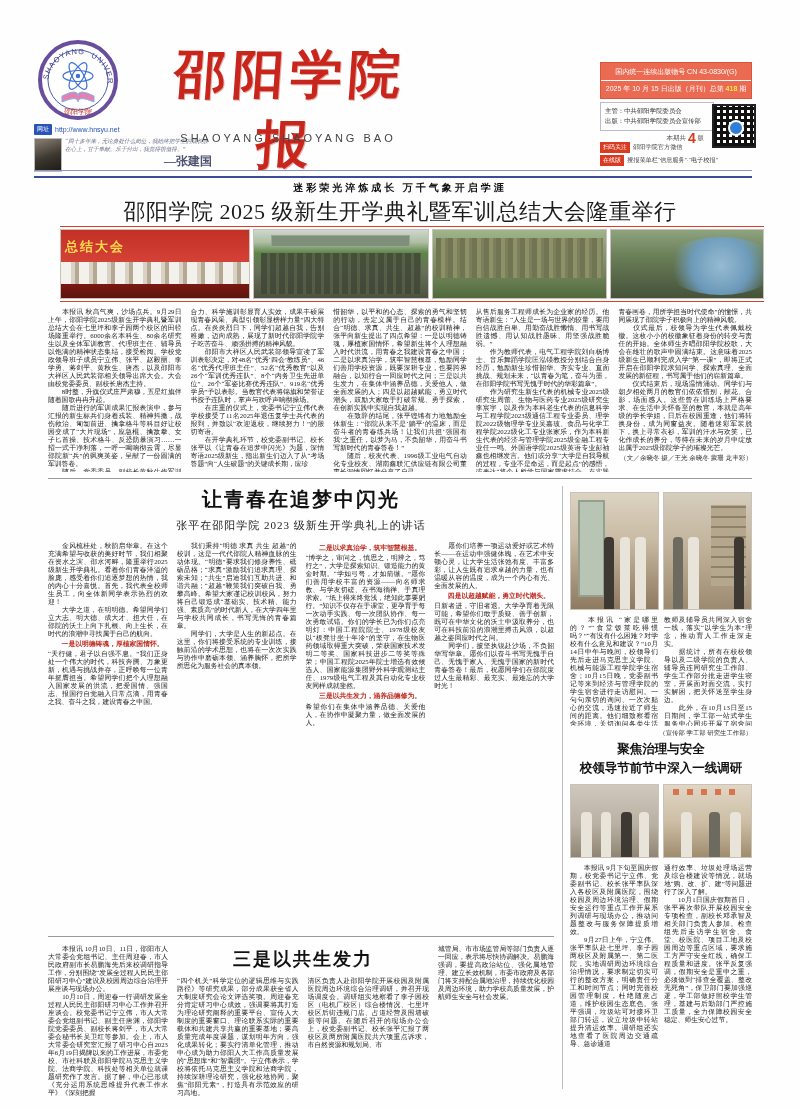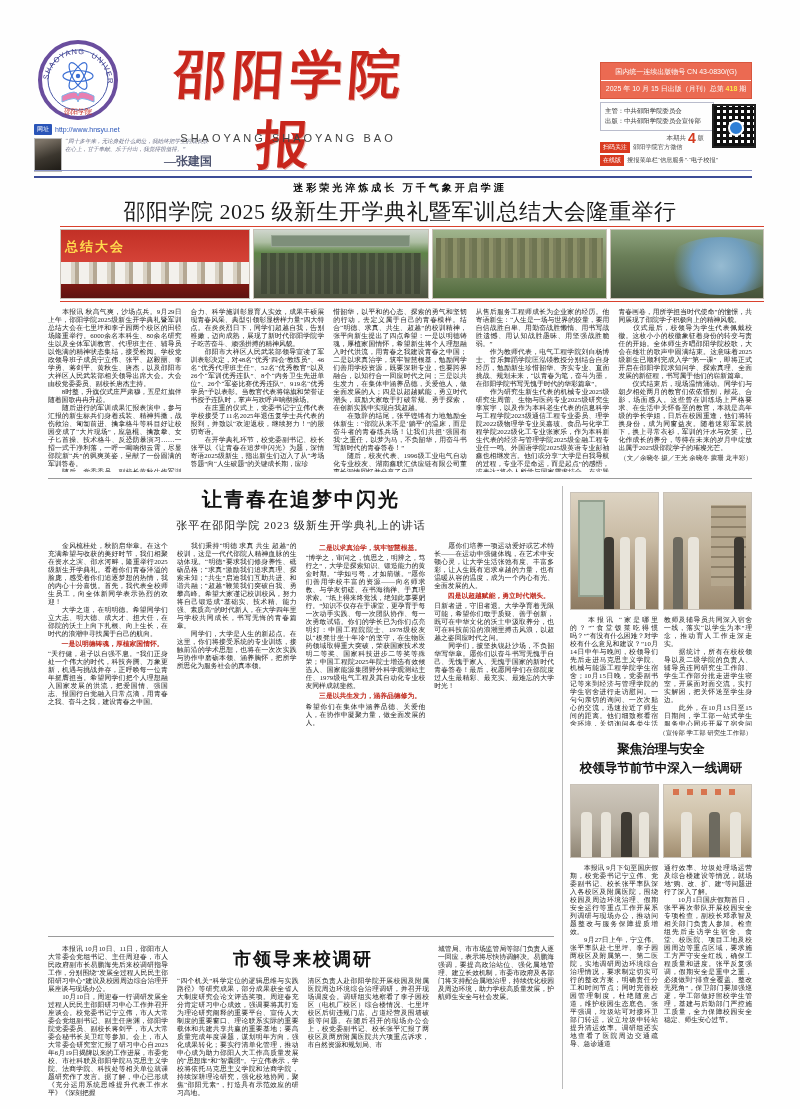--- a/index.html
+++ b/index.html
@@ -311,21 +311,21 @@
 　　10月1日国庆假期首日，张平再次带队开展校园安全专项检查，副校长邓承智及相关部门负责人参加。检查组先后走访学生宿舍、食堂、校医院、项目工地及校园周边等重点区域，要求施工方严守安全红线，确保工程质量和进度。张平反复强调，假期安全是重中之重，必须做到“排查全覆盖、整改无死角”，保卫部门要加强巡逻，学工部做好留校学生管理，基建与后勤部门严控施工质量，全力保障校园安全稳定、师生安心过节。</div>
     </div>
 
   </div>
 
   <div class="bottom">
     <div class="bottom-flex">
       <div class="bot-c1 txt">　　本报讯 10月10日、11日，邵阳市人大常委会党组书记、主任周迎春，市人民政府副市长易鹏海先后来校调研指导工作，分别围绕“发展全过程人民民主邵阳研习中心”建设及校园周边综合治理开展座谈与现场办公。
 　　10月10日，周迎春一行调研发展全过程人民民主邵阳研习中心工作并召开座谈会。校党委书记宁立伟，市人大常委会党组副书记、副主任唐渊，邵阳学院党委委员、副校长蒋剑平，市人大常委会秘书长吴卫红等参加。会上，市人大常委会研究室汇报了研习中心自2023年6月19日揭牌以来的工作进展，市委党校、市社科联及邵阳学院马克思主义学院、法商学院、科技处等相关单位就课题研究作了发言。据了解，中心已形成《充分运用系统思维提升代表工作水平》《深刻把握</div>
       <div class="bot-mid">
-        <div class="bot-head">市领导来校调研</div>
+        <div class="bot-head">三是以共生发力</div>
         <div class="bot-mid-cols">
           <div class="col txt">“四个机关”科学定位的逻辑思维与实践路径》等研究成果，部分成果获全省人大制度研究会论文评选奖项。周迎春充分肯定研习中心成效，强调要将其打造为理论研究阐释的重要平台、宣传人大制度的重要窗口、理论联系实际的重要载体和共建共享共赢的重要基地；要高质量完成年度课题，谋划明年方向，强化成果转化；要实行清单化管理，推动中心成为助力邵阳人大工作高质量发展的“思想库”和“智囊团”。宁立伟表示，学校将依托马克思主义学院和法商学院，持续深耕理论研究，强化校地协同，聚焦“邵阳元素”，打造具有示范效应的研习高地。
 　　次日，副市长易鹏海率市直相关部门及大祥区、双</div>
           <div class="col txt">清区负责人赴邵阳学院开展校园及附属医院周边环境综合治理调研，并召开现场调度会。调研组实地察看了李子园校区（电机厂校区）综合楼情况、七里坪校区后街违规门店、占道经营及围墙破损等问题。在随后召开的现场办公会上，校党委副书记、校长张平汇报了两校区及两所附属医院共六项重点诉求，市自然资源和规划局、市</div>
         </div>
       </div>
       <div class="bot-c4 txt">城管局、市市场监管局等部门负责人逐一回应，表示将尽快协调解决。易鹏海强调，要提高政治站位、强化属地管理、建立长效机制，市委市政府及各部门将支持配合属地治理，持续优化校园及周边环境，助力学校高质量发展，护航师生安全与社会发展。</div>
     </div>
   </div>
 

